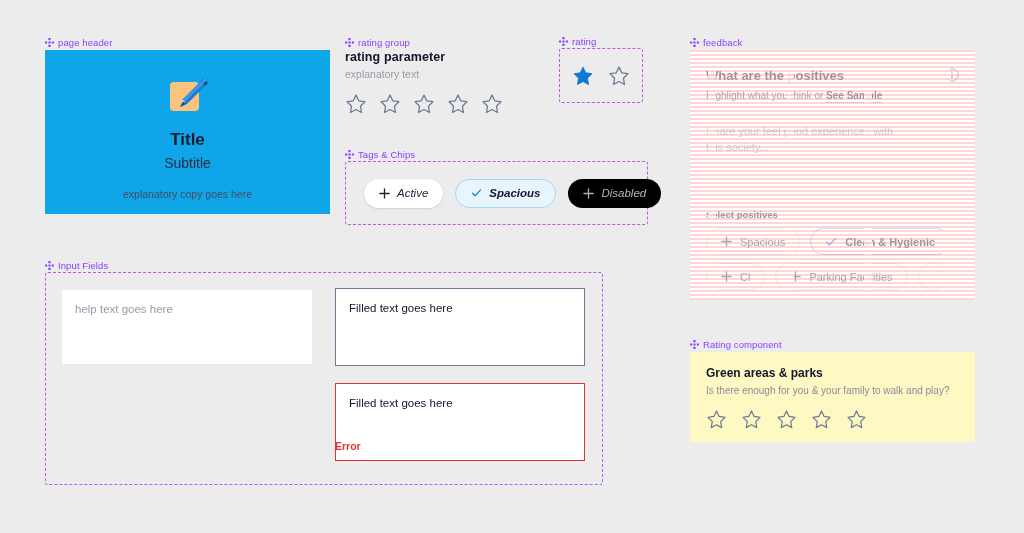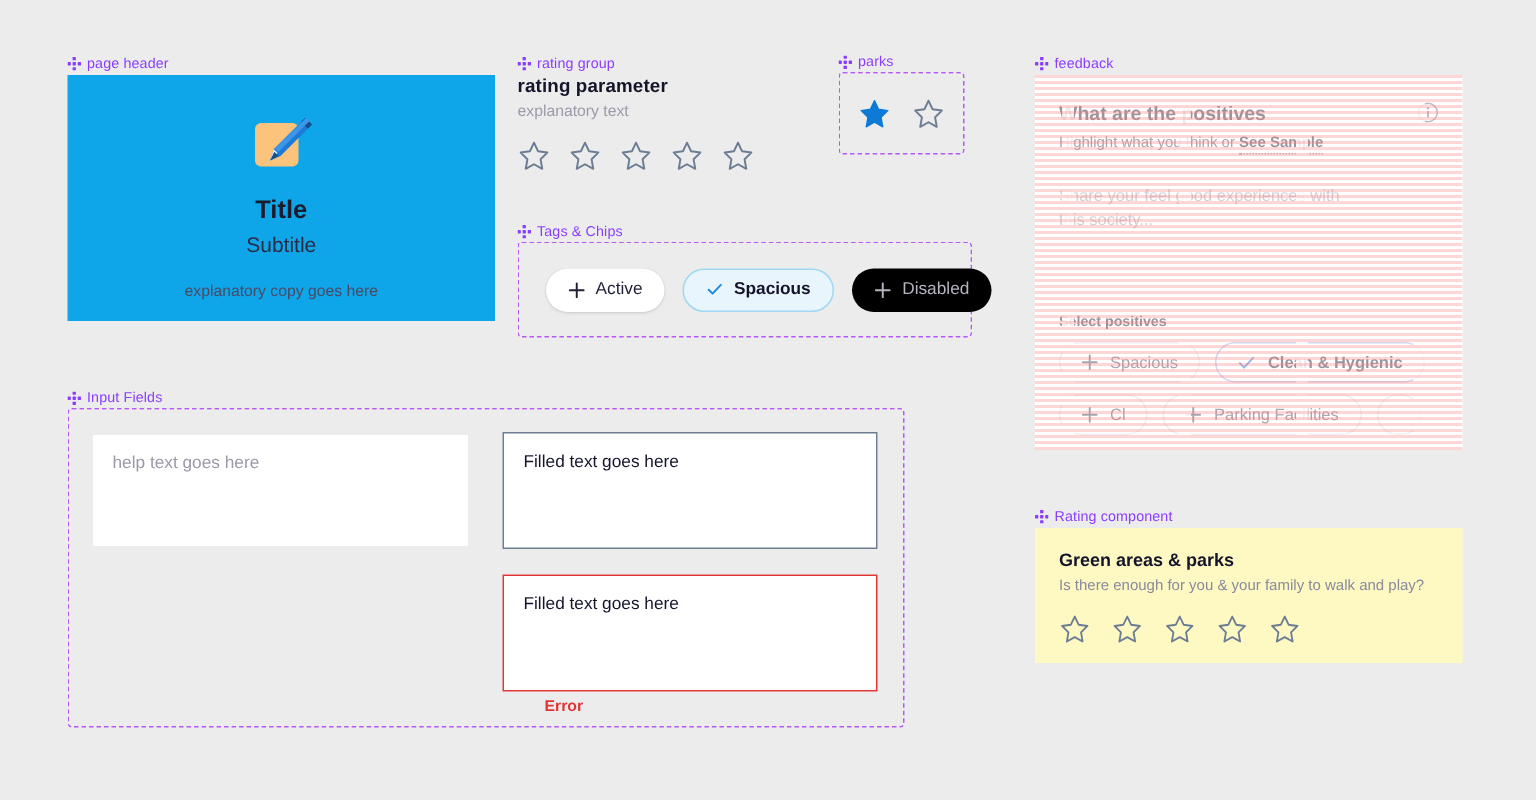--- a/index.html
+++ b/index.html
@@ -62,21 +62,21 @@
   
   #tags-dash{left:345px;top:161px;width:303px;height:64px;}
   #tags-row{
     position:absolute;left:345px;top:161px;width:303px;height:64px;
     display:flex;align-items:center;gap:12px;padding-left:19px;
     box-sizing:border-box;
   }
   .chip{
     display:inline-flex;align-items:center;gap:7px;
     height:29px;padding:0 15px;border-radius:16px;
-    font-size:11.5px;box-sizing:border-box;
+    font-size:11.5px;box-sizing:border-box;font-style:italic;
   }
   .chip .ic{display:inline-flex;width:11px;height:11px;align-items:center;justify-content:center;}
   .chip-active{background:#ffffff;color:#1f1f35;font-weight:normal;
     box-shadow:0 1px 2px rgba(20,20,43,.10),0 0 0 .5px rgba(20,20,43,.05);}
   .chip-selected{background:#e9f5fd;color:#14142b;font-weight:bold;
     border:1px solid #9ed8f5;}
   .chip-disabled{background:#000000;color:#b4b4c0;}
 
   
   #inputs-dash{left:45px;top:272px;width:558px;height:213px;}
@@ -228,21 +228,21 @@
       <svg viewBox="0 0 9 9">
           <g fill="#8b3dff">
             <rect x="3.4" y="0" width="2.2" height="2.2" rx=".4"></rect>
             <rect x="0" y="3.4" width="2.2" height="2.2" rx=".4"></rect>
             <rect x="6.8" y="3.4" width="2.2" height="2.2" rx=".4"></rect>
             <rect x="3.4" y="6.8" width="2.2" height="2.2" rx=".4"></rect>
             <rect x="3.4" y="3.4" width="2.2" height="2.2" rx=".4"></rect>
           </g>
         </svg>
     </span>
-    <span>parks</span>
+    <span>rating</span>
   </div>
   <div class="dash" id="rating-dash"></div>
   <div id="rating-stars">
       <span style="display: inline-flex;">
         <svg width="22" height="22" viewBox="0 0 24 24" class="star">
           <path d="M12 2.3 L14.95 8.55 L21.7 9.5 L16.8 14.4 L18 21.3 L12 18 L6 21.3 L7.2 14.4 L2.3 9.5 L9.05 8.55 Z" fill="#0c7ad6" stroke="#0c7ad6" stroke-width="1" stroke-linejoin="round"></path>
         </svg>
       </span>
       <span style="display: inline-flex;">
         <svg width="22" height="22" viewBox="0 0 24 24" class="star">
@@ -308,21 +308,21 @@
     <span>Input Fields</span>
   </div>
   <div class="dash" id="inputs-dash"></div>
 
   <div class="field f-plain f-help" style="left:62px;top:290px;width:250px;height:74px;">help text goes here</div>
 
   <div class="field f-outline f-filled" style="left:335px;top:288px;width:250px;height:78px;">Filled text goes here</div>
 
 
   <div class="field f-error f-filled" style="left:335px;top:383px;width:250px;height:78px;">Filled text goes here</div>
-  <div class="err-msg" style="left:335px;top:465px;margin-left:28px;">Error</div>
+  <div class="err-msg" style="left:335px;top:440px;">Error</div>
 
   <div class="cmp-label" style="left:690px;top:37px;">
     <span class="cmp-icon">
       <svg viewBox="0 0 9 9">
           <g fill="#8b3dff">
             <rect x="3.4" y="0" width="2.2" height="2.2" rx=".4"></rect>
             <rect x="0" y="3.4" width="2.2" height="2.2" rx=".4"></rect>
             <rect x="6.8" y="3.4" width="2.2" height="2.2" rx=".4"></rect>
             <rect x="3.4" y="6.8" width="2.2" height="2.2" rx=".4"></rect>
             <rect x="3.4" y="3.4" width="2.2" height="2.2" rx=".4"></rect>

